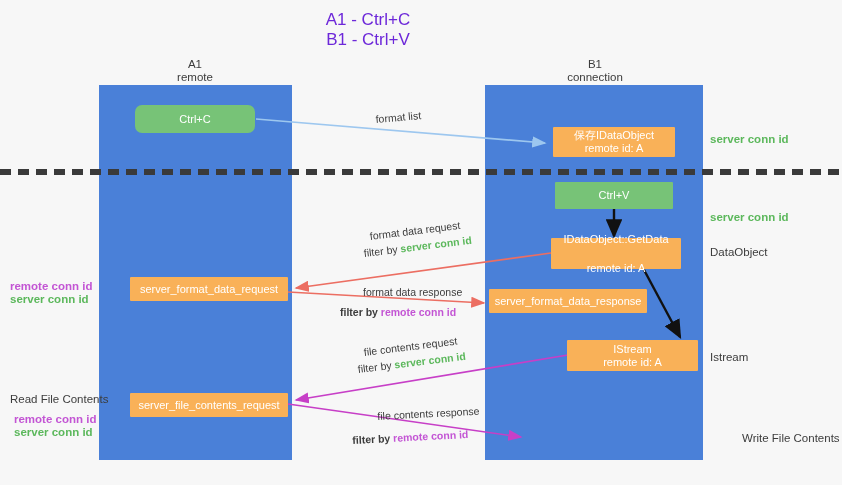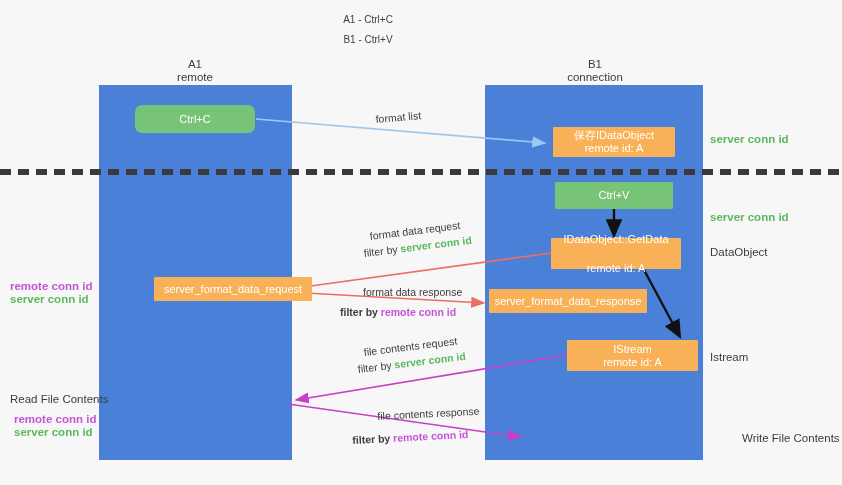--- a/index.html
+++ b/index.html
@@ -31,22 +31,22 @@
     text-align: center;
     font-size: 11.5px;
     color: #3c3c3c;
     line-height: 13px;
   }
   .title {
     position: absolute;
     left: 0;
     width: 736px;
     text-align: center;
-    font-size: 10px;
-    color: #404040;
+    font-size: 17px;
+    color: #6d28d9;
     line-height: 20px;
   }
   .box {
     position: absolute;
     box-sizing: border-box;
     display: flex;
     flex-direction: column;
     align-items: center;
     justify-content: center;
     text-align: center;
@@ -143,28 +143,31 @@
   <div class="box orange" style="left:551px; top:238px; width:130px; height:31px;gap:16px;">
     <span>IDataObject::GetData</span>
     <span>remote id: A</span>
   </div>
 
   <div class="box orange" style="left:567px; top:340px; width:131px; height:31px;">
     <span>IStream</span>
     <span>remote id: A</span>
   </div>
 
-  <div class="box orange" style="left:130px; top:277px; width:158px; height:24px;margin-left:24px;">
+  <div class="box orange" style="left:130px; top:277px; width:158px; height:24px;">
     <span>server_format_data_request</span>
   </div>
 
   <div class="box orange" style="left:489px; top:289px; width:158px; height:24px;">
     <span>server_format_data_response</span>
   </div>
 
+  <div class="box orange" style="left:130px; top:393px; width:158px; height:24px;">
+    <span>server_file_contents_request</span>
+  </div>
 
 
   <div class="side-label conn-green" style="left:710px; top:132px;">server conn id</div>
   <div class="side-label conn-green" style="left:710px; top:210px;">server conn id</div>
   <div class="side-label" style="left:710px; top:245px;">DataObject</div>
   <div class="side-label" style="left:710px; top:350px;">Istream</div>
   <div class="side-label" style="left:710px; top:431px;margin-left:32px;">Write File Contents</div>
 
   <div class="side-label conn-purple" style="left:10px; top:279px;">remote conn id</div>
   <div class="side-label conn-green" style="left:10px; top:292px;">server conn id</div>

